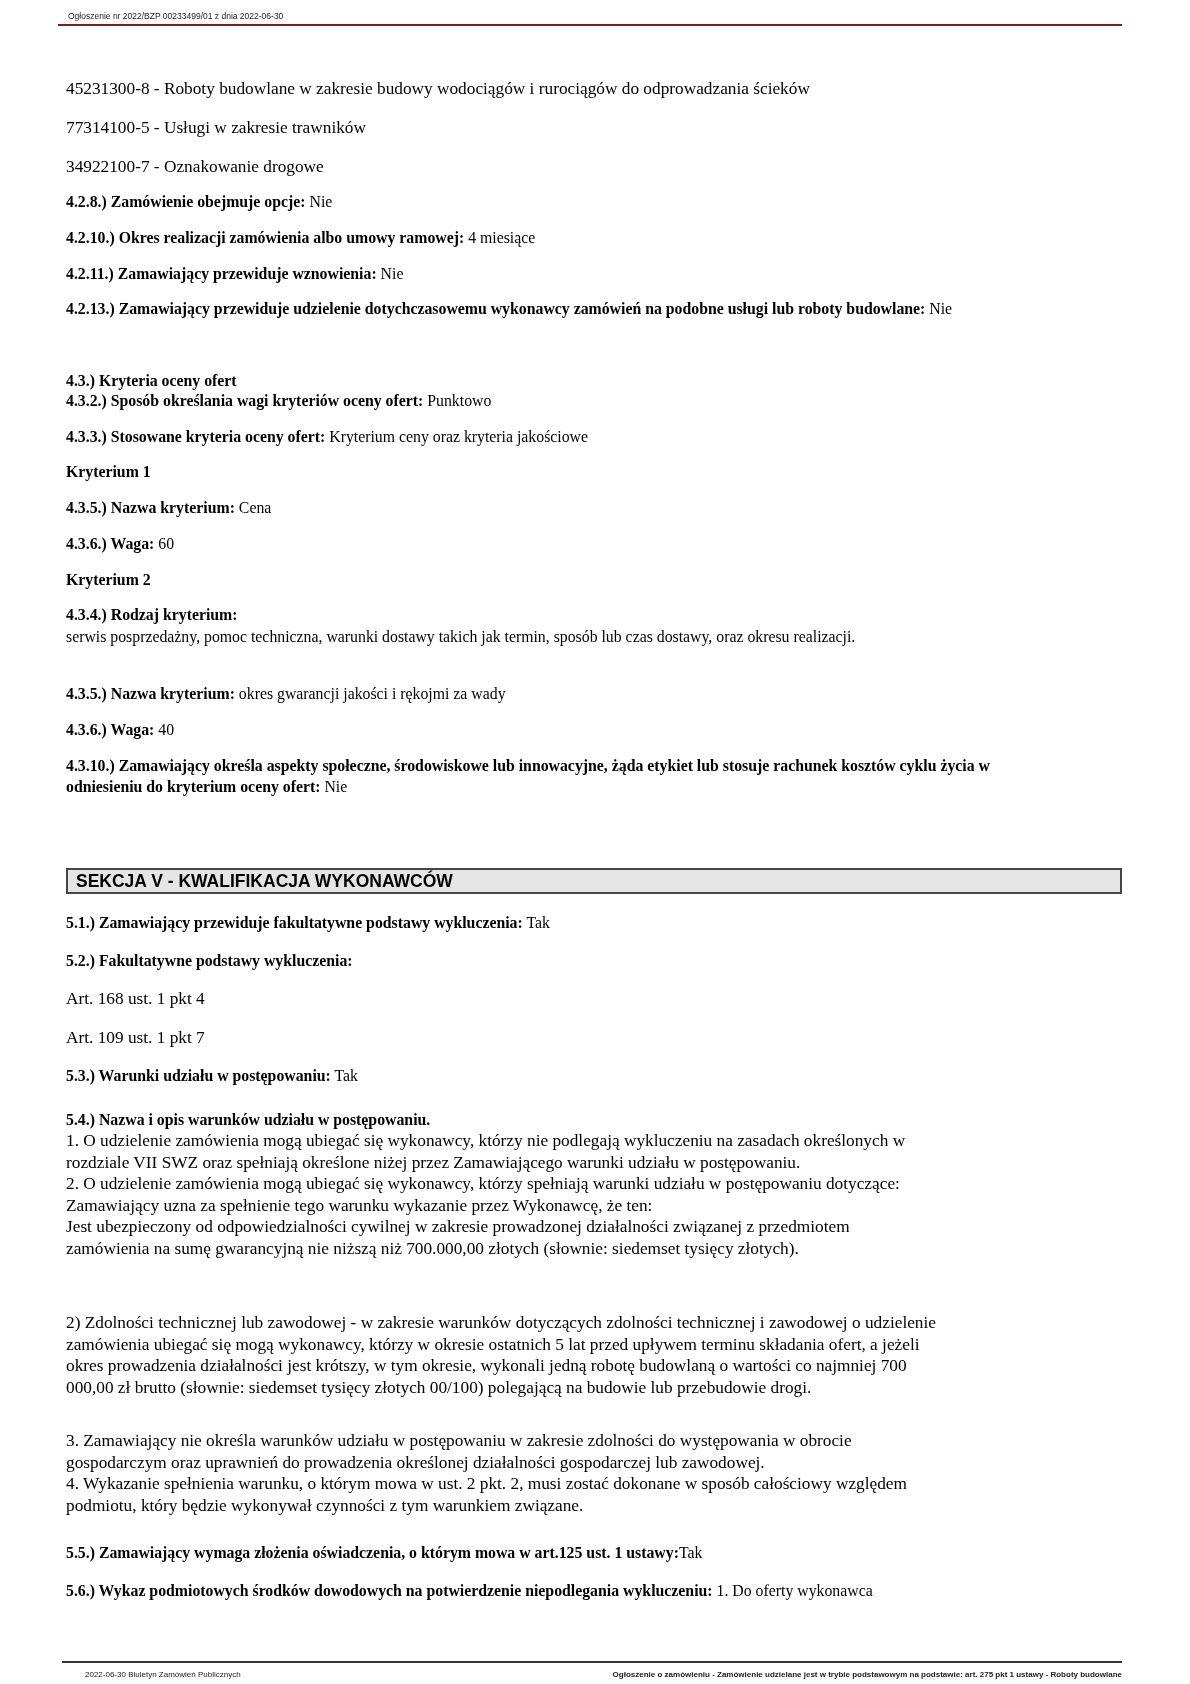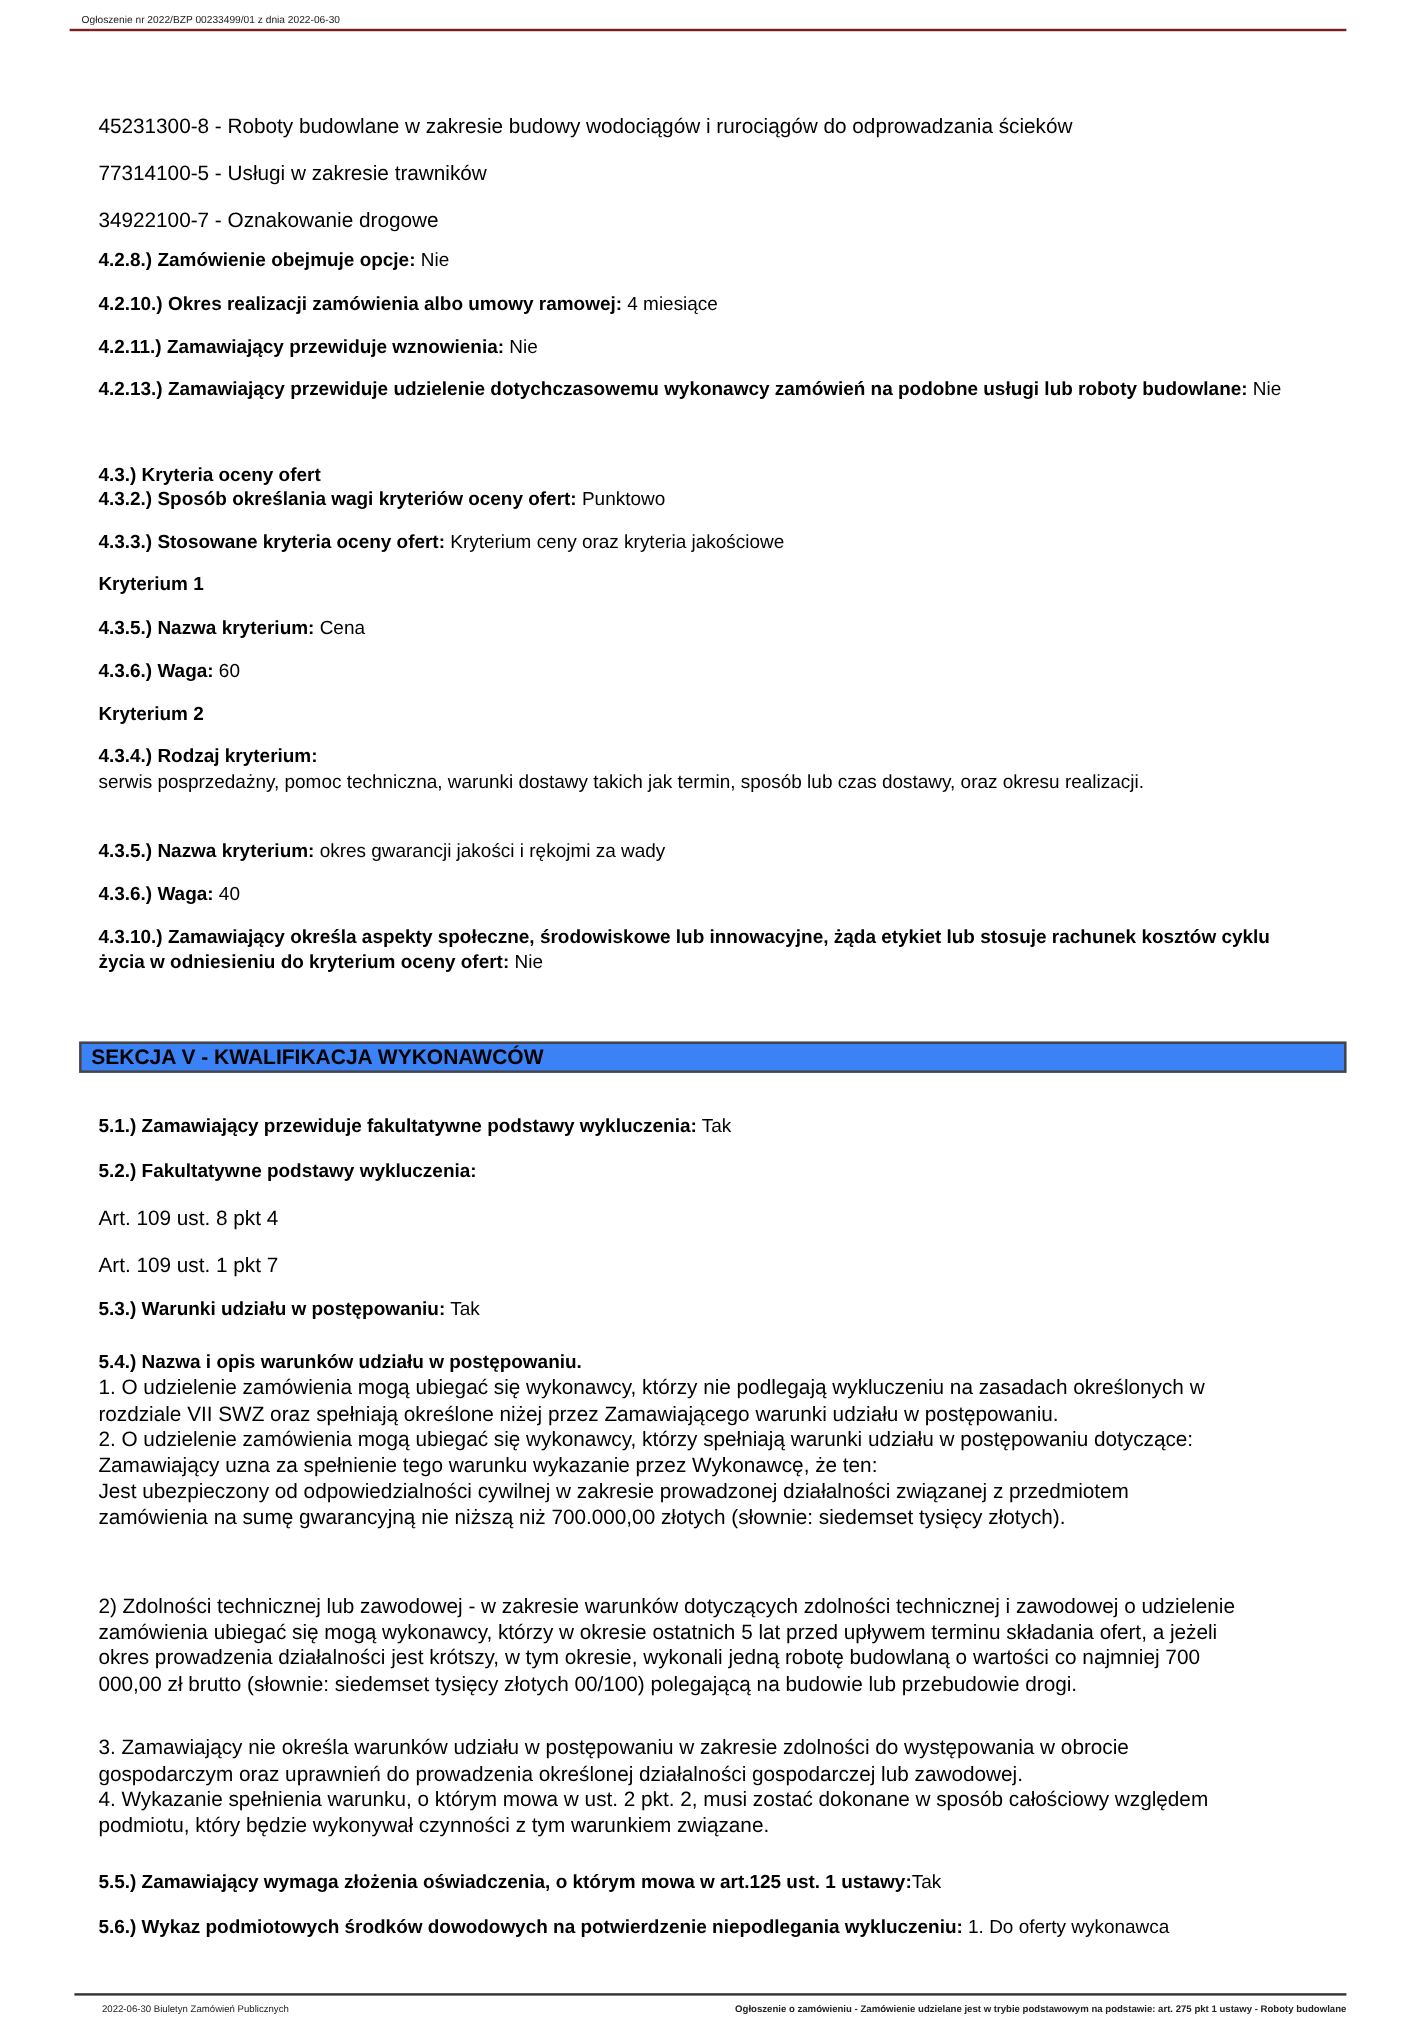--- a/index.html
+++ b/index.html
@@ -11,25 +11,25 @@
       position: absolute; left: 58px; top: 8px; width: 1064px;
       border-bottom: 2px solid #7f1d1d; height: 16px;
     }
     .page-header span {
       position: absolute; left: 10px; top: 3px; font-size: 8.5px; color: #222;
     }
     .content {
       position: absolute; left: 66px; top: 78px; width: 1060px;
       font-size: 17.3px; line-height: 22px;
     }
-    .para { margin: 16px; position: absolute; left: 0; width: 1060px; }
+    .para { margin: 0; position: absolute; left: 0; width: 1060px; font-family: Liberation Serif, serif; }
     .b { font-weight: bold; }
     .section-box {
       position: absolute; left: 66px; top: 868px; width: 1052px; height: 22px;
-      background: #3b82f6; border: 2px solid #454545; box-sizing: content-box;
+      background: #e5e5e5; border: 2px solid #454545; box-sizing: content-box;
     }
     .section-box span {
       position: absolute; left: 8px; top: 1px; font-weight: bold; font-size: 17.5px; line-height: 20px;
     }
     .page-footer {
       position: absolute; left: 62px; top: 1661px; width: 1060px;
       border-top: 2px solid #333; height: 20px;
     }
     .page-footer .left { position: absolute; left: 8px; top: 7px; font-size: 8px; color: #222; padding-left: 15px; }
     .page-footer .right { position: absolute; right: 0; top: 7px; font-size: 8px; color: #222; font-weight: bold; }
@@ -67,21 +67,21 @@
   <p class="para" style="top:677px; font-size:15.8px; width:1000px; line-height:21px"><span class="b">4.3.10.) Zamawiający określa aspekty społeczne, środowiskowe lub innowacyjne, żąda etykiet lub stosuje rachunek kosztów cyklu życia w odniesieniu do kryterium oceny ofert:</span><span> Nie</span></p>
 </div>
 
 <div class="section-box">
   <span>SEKCJA V - KWALIFIKACJA WYKONAWCÓW</span>
 </div>
 
 <div class="content" style="top:912px">
   <p class="para" style="top:0px; font-size:15.8px"><span class="b">5.1.) Zamawiający przewiduje fakultatywne podstawy wykluczenia:</span><span> Tak</span></p>
   <p class="para b" style="top:38px; font-size:15.8px">5.2.) Fakultatywne podstawy wykluczenia:</p>
-  <p class="para" style="top:76px">Art. 109 ust. 8 pkt 4</p>
+  <p class="para" style="top:76px">Art. 168 ust. 1 pkt 4</p>
   <p class="para" style="top:115px">Art. 109 ust. 1 pkt 7</p>
   <p class="para" style="top:153px; font-size:15.8px"><span class="b">5.3.) Warunki udziału w postępowaniu:</span><span> Tak</span></p>
 
   <p class="para b" style="top:198px; font-size:15.8px; line-height:20px">5.4.) Nazwa i opis warunków udziału w postępowaniu.</p>
   <div class="para" style="top:218px; line-height:21.5px">
     <div>1. O udzielenie zamówienia mogą ubiegać się wykonawcy, którzy nie podlegają wykluczeniu na zasadach określonych w</div>
     <div>rozdziale VII SWZ oraz spełniają określone niżej przez Zamawiającego warunki udziału w postępowaniu.</div>
     <div>2. O udzielenie zamówienia mogą ubiegać się wykonawcy, którzy spełniają warunki udziału w postępowaniu dotyczące:</div>
     <div>Zamawiający uzna za spełnienie tego warunku wykazanie przez Wykonawcę, że ten:</div>
     <div>Jest ubezpieczony od odpowiedzialności cywilnej w zakresie prowadzonej działalności związanej z przedmiotem</div>

